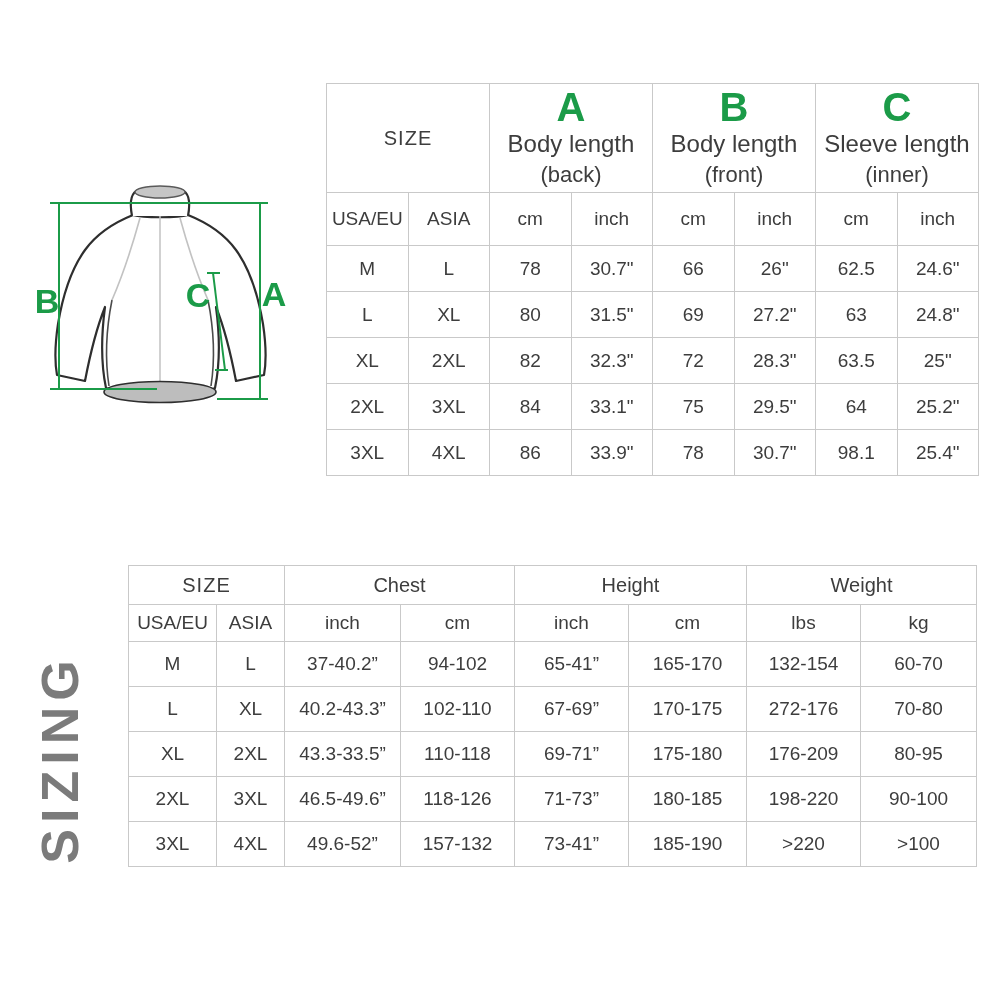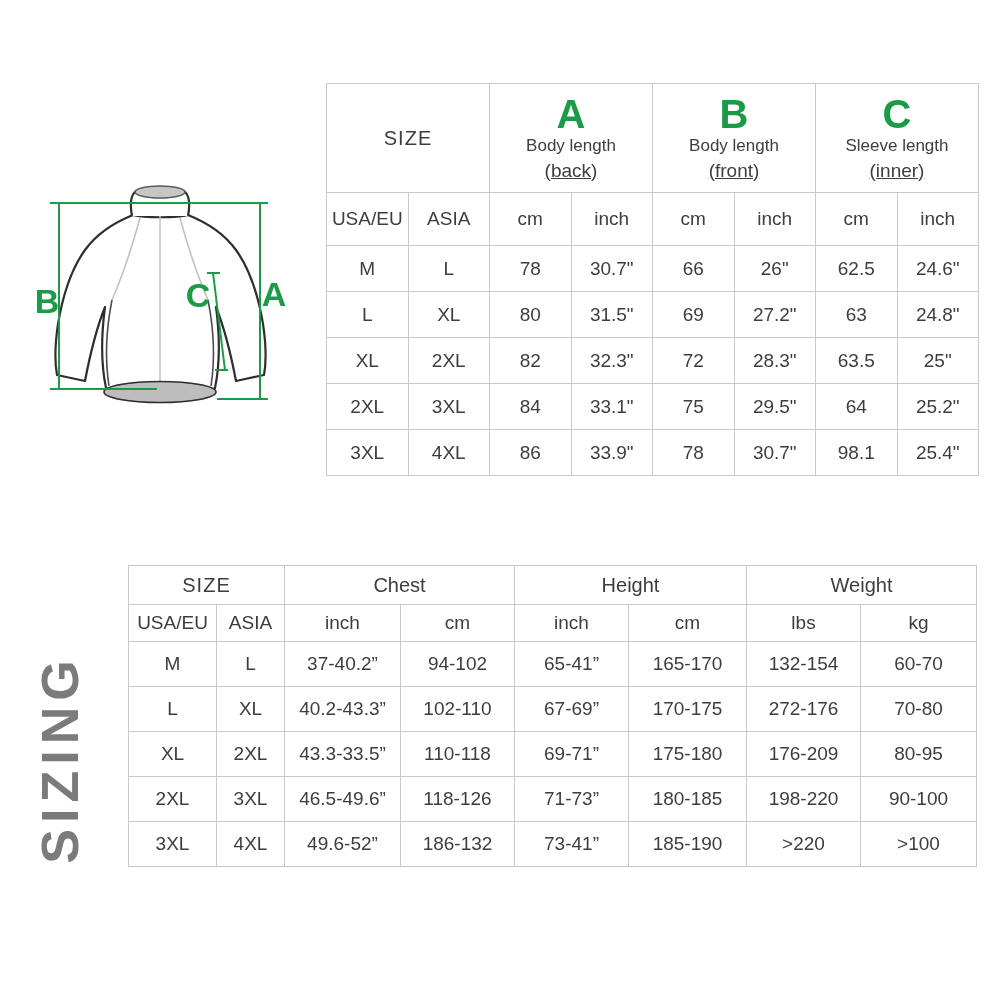--- a/index.html
+++ b/index.html
@@ -13,22 +13,22 @@
   td{border:1px solid #c9c9c9;text-align:center;vertical-align:middle;padding:0;
      font-size:19px;color:#3d3d3d;overflow:hidden;}
 
   
   .t1{position:absolute;left:313px;top:83px;}
   .t1 .h1 td{height:108px;}
   .t1 .h2 td{height:52px;}
   .t1 .dr td{height:45px;}
   .size-cell{font-size:20px;letter-spacing:1px;}
   .glet{font-size:40px;font-weight:600;color:#1b9b48;line-height:1.05;}
-  .gl1{font-size:17px;line-height:1.35;}
-  .gl2{font-size:19px;line-height:1.35;text-decoration:underline;}
+  .gl1{font-size:24px;line-height:1.35;}
+  .gl2{font-size:22px;line-height:1.35;}
 
   
   .t2{position:absolute;left:115px;top:565px;}
   .t2 .g1 td{height:38px;font-size:20px;}
   .t2 .h2 td{height:36px;}
   .t2 .dr td{height:44px;}
   .t2 .size-cell{font-size:20px;}
 
   
   .figure{position:absolute;left:28px;top:172px;width:265px;height:250px;}
@@ -257,20 +257,20 @@
     <td>118-126</td>
     <td>71-73”</td>
     <td>180-185</td>
     <td>198-220</td>
     <td>90-100</td>
   </tr>
   <tr class="dr">
     <td>3XL</td>
     <td>4XL</td>
     <td>49.6-52”</td>
-    <td>186-132</td>
+    <td>157-132</td>
     <td>73-41”</td>
     <td>185-190</td>
     <td>&gt;220</td>
     <td>&gt;100</td>
   </tr>
 </tbody>
   </table>
 
 </body></html>

